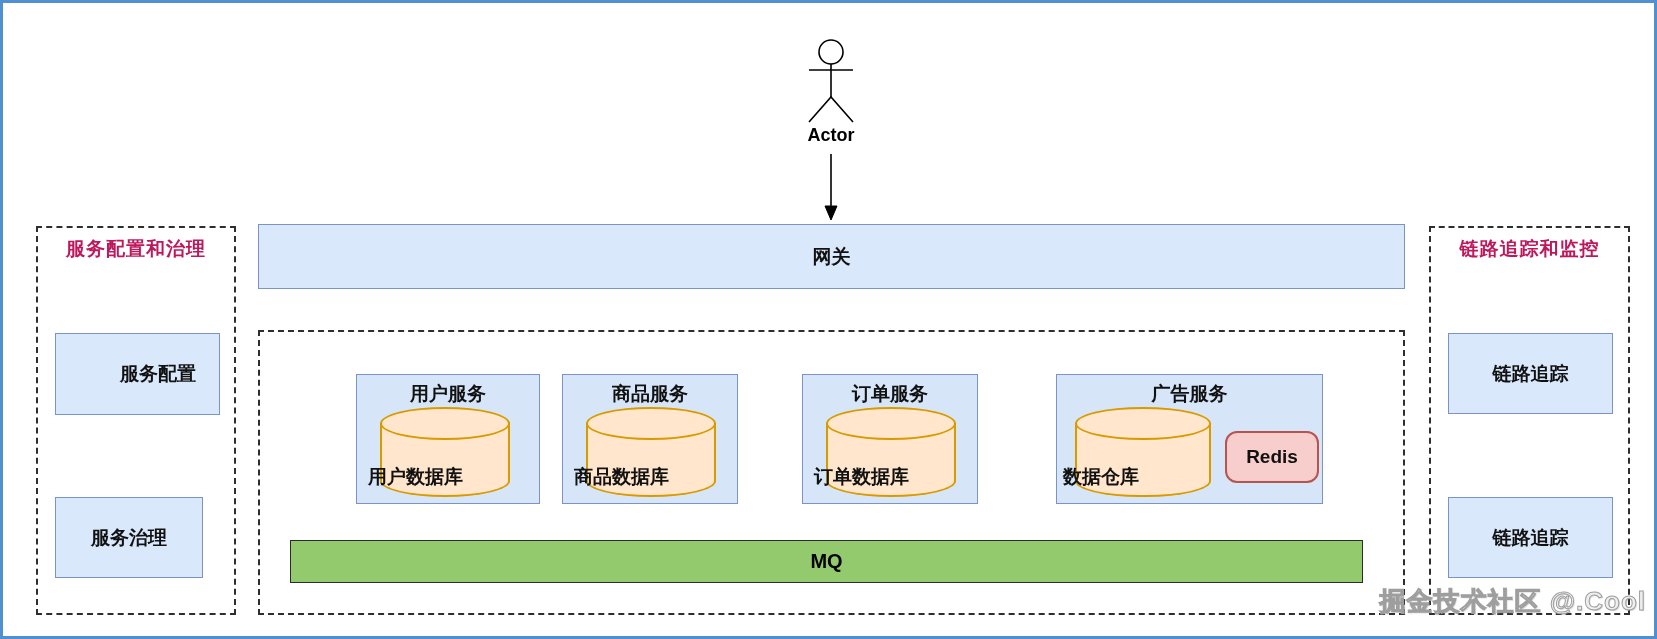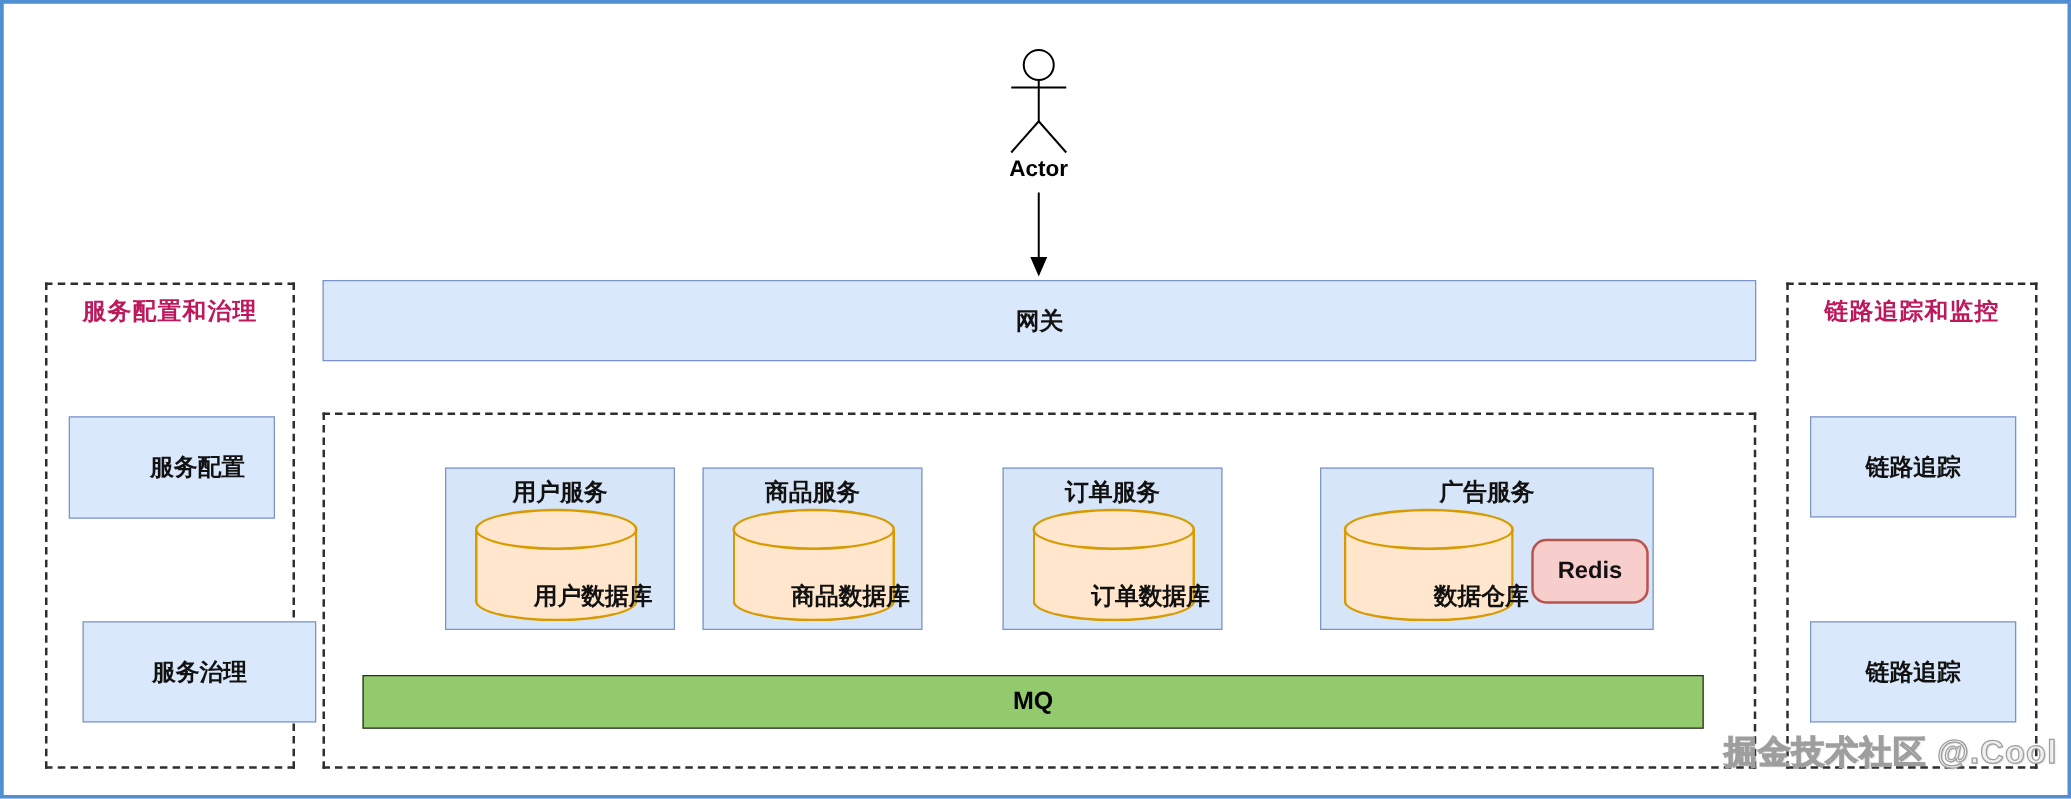--- a/index.html
+++ b/index.html
@@ -70,21 +70,21 @@
     border-radius: 0 0 65px 65px / 0 0 16px 16px;
   }
   .cyl-top {
     position: absolute; left: 0; right: 0; top: 0; height: 33px;
     background: #ffe6cc;
     border: 2px solid #d79b00;
     border-radius: 50%;
   }
   .cyl-label {
     position: absolute; left: -12px; right: -12px; bottom: 7px;
-    text-align: right; font-size: 19px; color: #111;
+    text-align: left; font-size: 19px; color: #111;
   }
 
   .redis-box {
     position: absolute;
     left: 168px; top: 56px; width: 94px; height: 52px;
     background: #f8cecc;
     border: 2px solid #b85450;
     border-radius: 12px;
     display: flex; align-items: center; justify-content: center;
     font-size: 19px; color: #111;
@@ -139,21 +139,21 @@
 
   <div class="blue-box" style="left:255px; top:221px; width:1147px; height:65px;">
     <span>网关</span>
   </div>
 
   <div class="dashed-panel" style="left:33px; top:223px; width:200px; height:389px;">
     <div class="panel-title">服务配置和治理</div>
     <div class="blue-box" style="left:17px; top:105px; width:165px; height:82px;padding-left:41px;">
       <span>服务配置</span>
     </div>
-    <div class="blue-box" style="left:28px; top:269px; width:187px; height:81px;">
+    <div class="blue-box" style="left:17px; top:269px; width:148px; height:81px;">
       <span>服务治理</span>
     </div>
   </div>
 
   <div class="dashed-panel" style="left:1426px; top:223px; width:201px; height:389px;">
     <div class="panel-title">链路追踪和监控</div>
     <div class="blue-box" style="left:17px; top:105px; width:165px; height:81px;">
       <span>链路追踪</span>
     </div>
     <div class="blue-box" style="left:17px; top:269px; width:165px; height:81px;">

